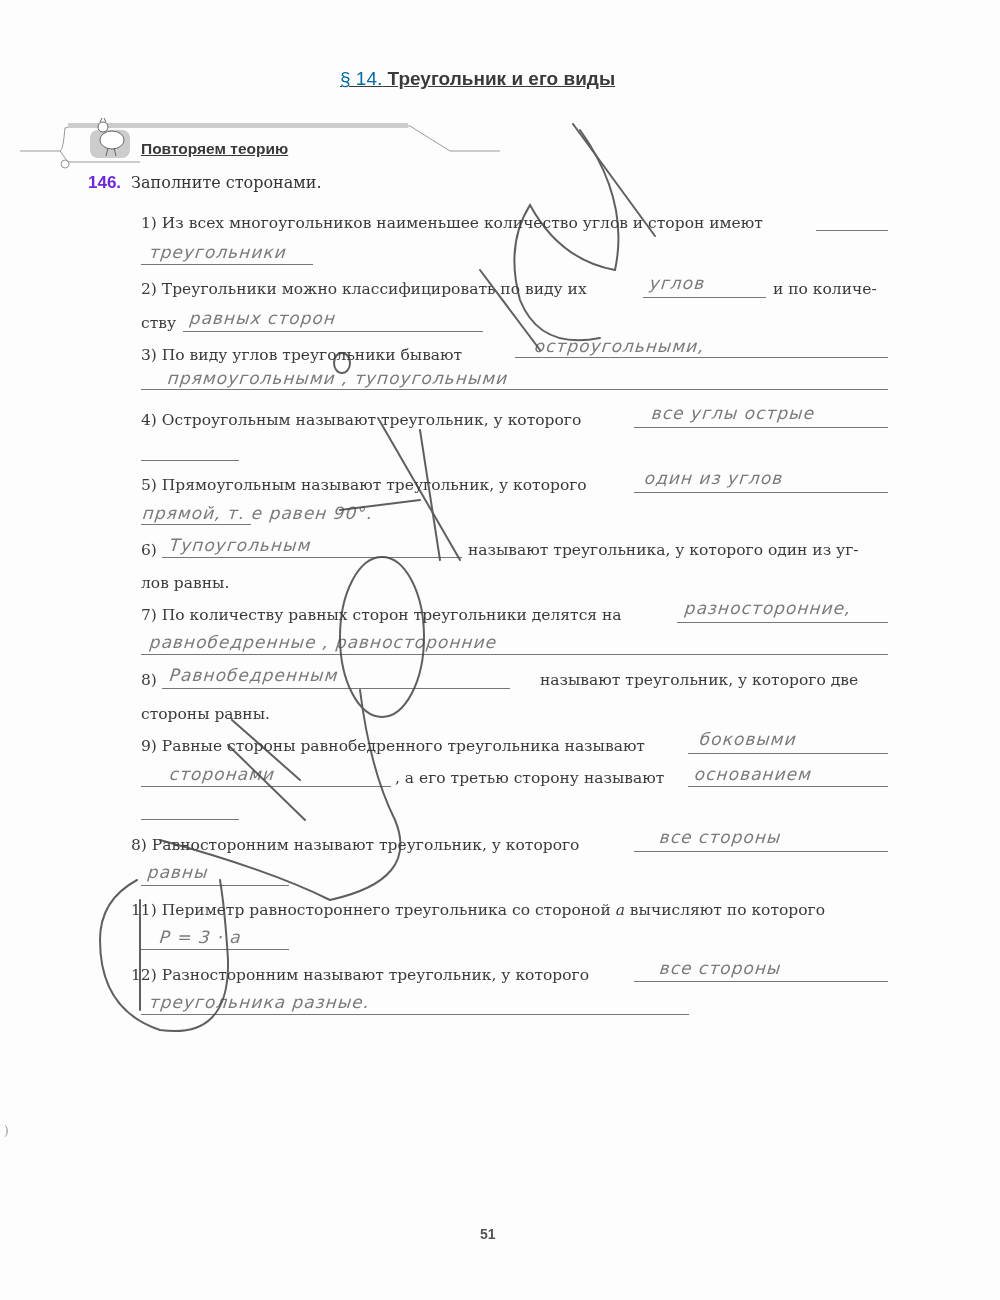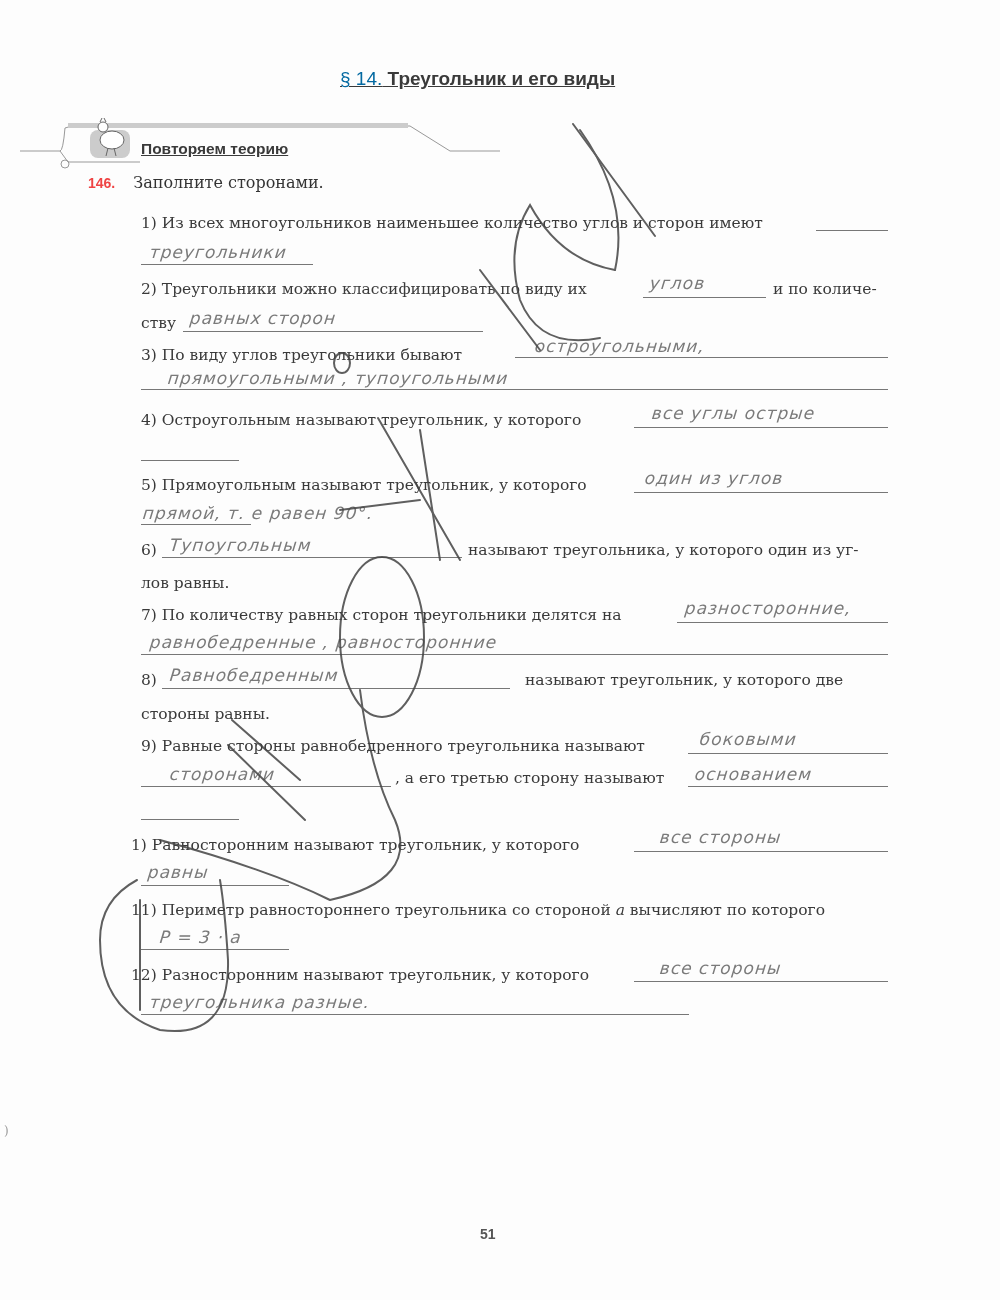--- a/index.html
+++ b/index.html
@@ -11,21 +11,21 @@
     position: absolute; left: 340px; top: 68px; font-family: "Liberation Sans", sans-serif;
     font-size: 19px; font-weight: bold; text-decoration: underline; color: #3a3a3a; white-space: nowrap;
   }
   .section-title .num { font-weight: normal; color: #0369a1; }
   .banner { position: absolute; left: 20px; top: 118px; width: 490px; height: 60px; }
   .banner-label {
     position: absolute; left: 141px; top: 140px; font-family: "Liberation Sans", sans-serif;
     font-size: 15.5px; font-weight: bold; text-decoration: underline; color: #3a3a3a;
   }
   .task-header { position: absolute; left: 88px; top: 173px; font-size: 16px; white-space: nowrap; }
-  .task-num { font-family: "Liberation Sans", sans-serif; font-weight: bold; font-size: 14px; color: #ef4444; margin-right: 18px; }
+  .task-num { font-family: "Liberation Sans", sans-serif; font-weight: bold; font-size: 17px; color: #6d28d9; margin-right: 10px; }
   .line { position: absolute; font-size: 15.5px; white-space: nowrap; color: #3a3a3a; }
   .blank { position: absolute; border-bottom: 1px solid #777; height: 1px; }
   .hw {
     position: absolute; font-family: "DejaVu Sans", sans-serif; font-size: 17px; color: #7a7a7a;
     font-style: italic; white-space: nowrap; letter-spacing: 1px; transform: skewX(-6deg);
   }
   .overlay { position: absolute; left: 0; top: 0; width: 1000px; height: 1300px; pointer-events: none; }
   .page-num { position: absolute; left: 480px; top: 1226px; font-family: "Liberation Sans", sans-serif; font-weight: bold; font-size: 14px; color: #555; }
   .edge-mark { position: absolute; left: 4px; top: 1124px; font-size: 12px; color: #999; }
 </style>
@@ -93,34 +93,34 @@
 
 <div class="line" style="left:141px;top:606px">7) По количеству равных сторон треугольники делятся на</div>
 <div class="blank" style="left:677px;top:621px;width:211px"></div>
 <div class="hw" style="left:685px;top:598px">разносторонние,</div>
 <div class="blank" style="left:141px;top:653px;width:747px"></div>
 <div class="hw" style="left:150px;top:632px">равнобедренные , равносторонние</div>
 
 <div class="line" style="left:141px;top:671px">8)</div>
 <div class="blank" style="left:162px;top:687px;width:348px"></div>
 <div class="hw" style="left:170px;top:665px">Равнобедренным</div>
-<div class="line" style="left:525px;top:671px">называют треугольник, у которого две</div>
+<div class="line" style="left:540px;top:671px">называют треугольник, у которого две</div>
 <div class="line" style="left:141px;top:705px">стороны равны.</div>
 
 <div class="line" style="left:141px;top:737px">9) Равные стороны равнобедренного треугольника называют</div>
 <div class="blank" style="left:688px;top:752px;width:200px"></div>
 <div class="hw" style="left:700px;top:729px">боковыми</div>
 <div class="blank" style="left:141px;top:785px;width:250px"></div>
 <div class="hw" style="left:170px;top:764px">сторонами</div>
 <div class="line" style="left:395px;top:769px">, а его третью сторону называют</div>
 <div class="blank" style="left:688px;top:785px;width:200px"></div>
 <div class="hw" style="left:695px;top:764px">основанием</div>
 <div class="blank" style="left:141px;top:818px;width:98px"></div>
 
-<div class="line" style="left:131px;top:836px">1) Равносторонним называют треугольник, у которого</div>
+<div class="line" style="left:131px;top:836px">8) Равносторонним называют треугольник, у которого</div>
 <div class="blank" style="left:634px;top:850px;width:254px"></div>
 <div class="hw" style="left:660px;top:827px">все стороны</div>
 <div class="blank" style="left:141px;top:884px;width:148px"></div>
 <div class="hw" style="left:148px;top:862px">равны</div>
 
 <div class="line" style="left:131px;top:901px">
   <span>11) Периметр равностороннего треугольника со стороной</span>
   <i>a</i>
   <span>вычисляют по которого</span>
 </div>

